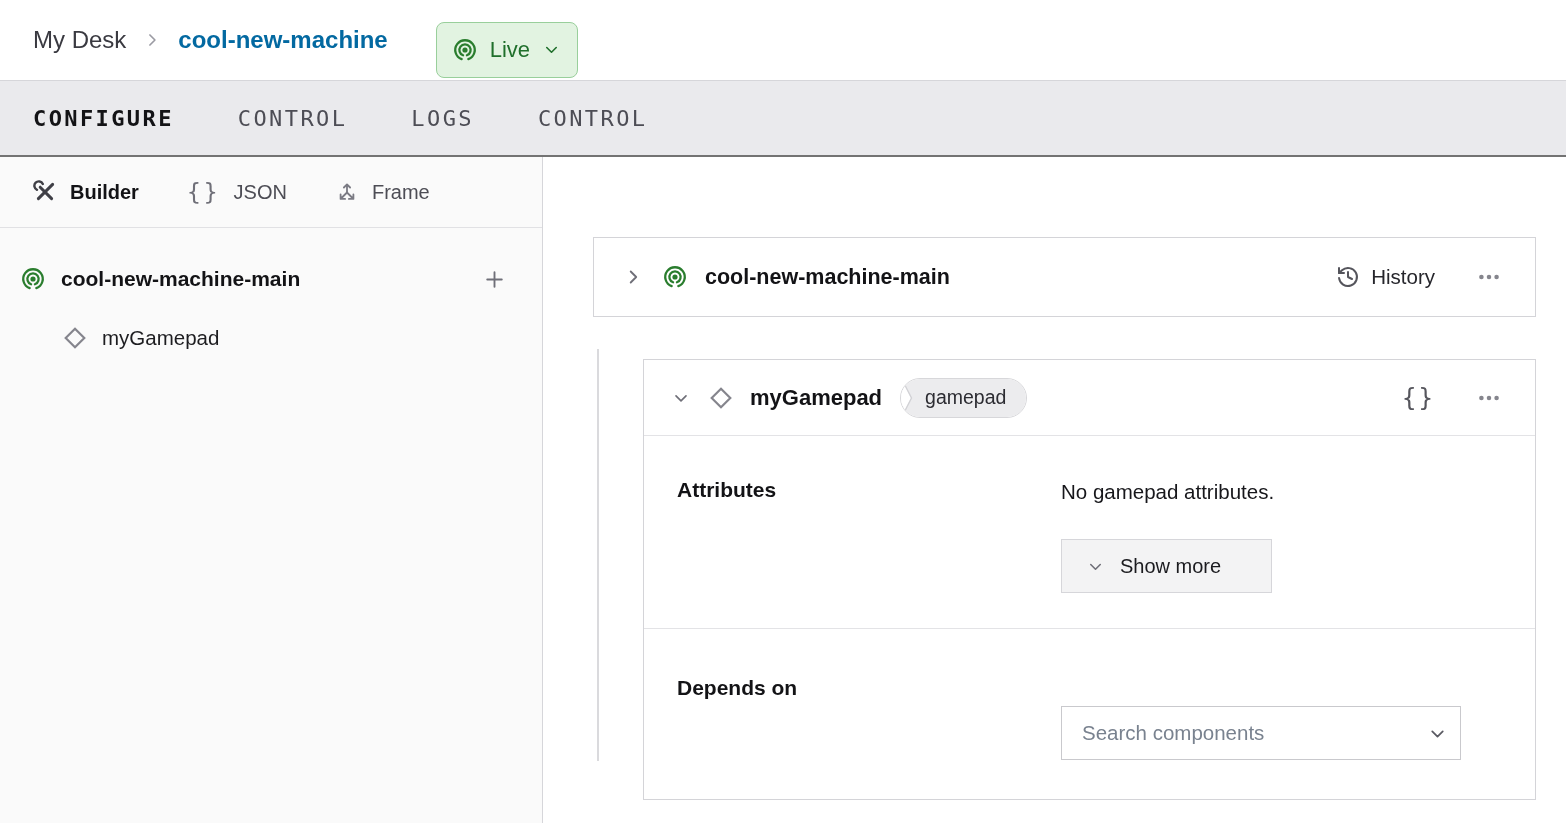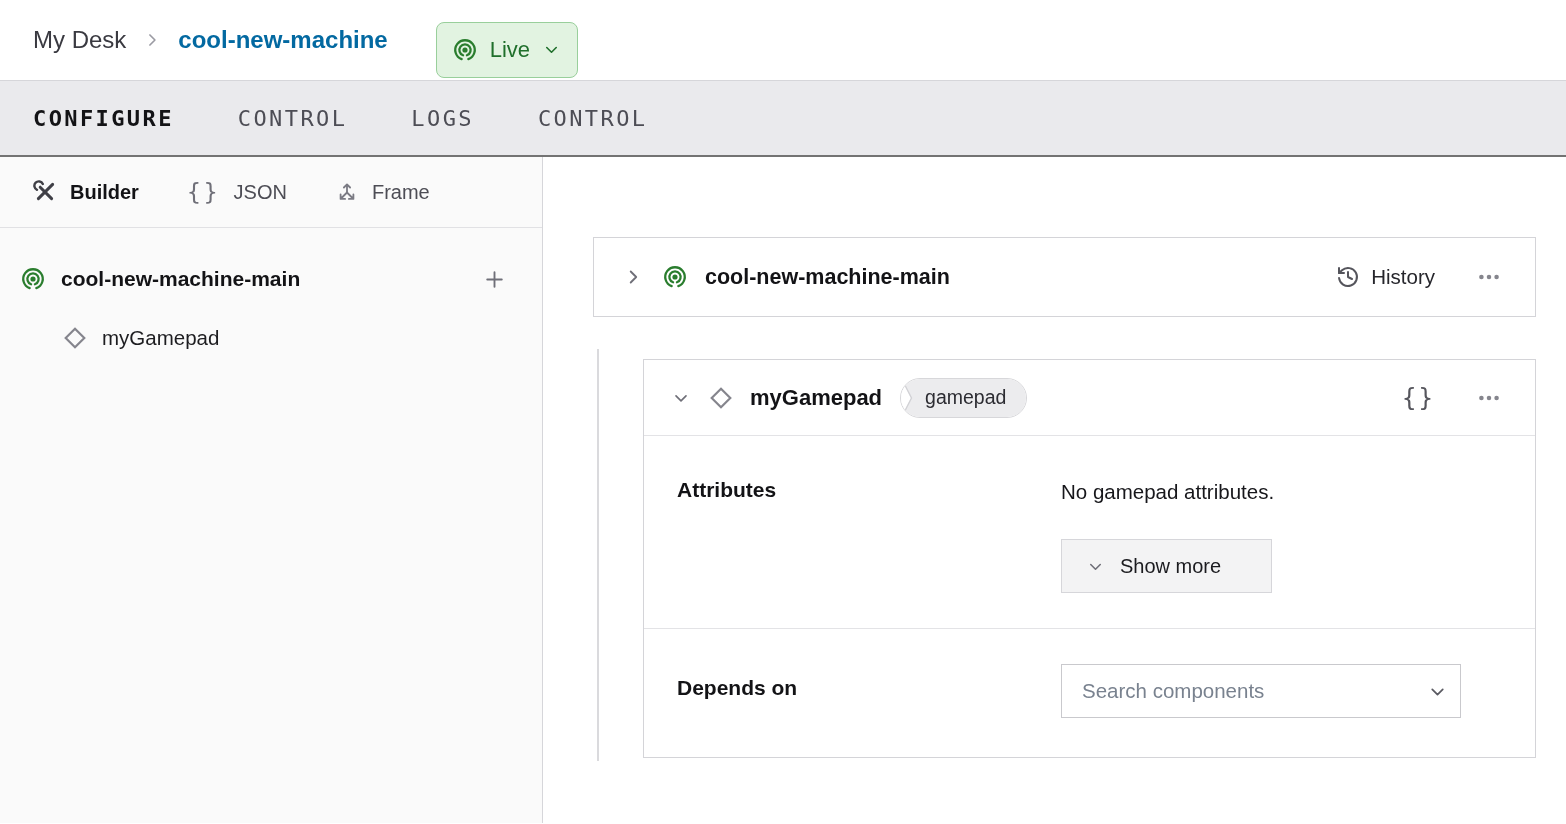--- a/index.html
+++ b/index.html
@@ -155,21 +155,21 @@
     background:#f3f3f4; border:1px solid #d6d6da; cursor:pointer;
     display:flex; align-items:center; gap:15px;
     font-family:inherit; font-size:20px; color:#1b1b1f;
   }
   .show-more-btn .chev { color:#6f6f78; }
 
   .comp-section.depends { border-bottom:none; padding:35px 28px 39px 33px; }
   .depends-label { margin-top:12px; }
   .depends-select {
     width:400px; height:54px; background:#fff; border:1px solid #c9c9cd;
-    display:flex; align-items:center; padding:0 12px 0 20px; cursor:pointer;
+    display:flex; align-items:center; padding:0 12px 0 20px; cursor:pointer;margin-top:42px;
   }
   .depends-placeholder { font-size:20.5px; color:#79828f; }
   .depends-select .chev { margin-left:auto; color:#5a5a62; }
 </style>
 </head>
 <body>
 
 <svg width="0" height="0" style="position:absolute" aria-hidden="true">
   <symbol id="i-broadcast" viewBox="0 0 24 24">
     <path d="M15.08 20.46 A9 9 0 1 0 8.92 20.46" fill="none" stroke="currentColor" stroke-width="2.1" stroke-linecap="round"></path>

